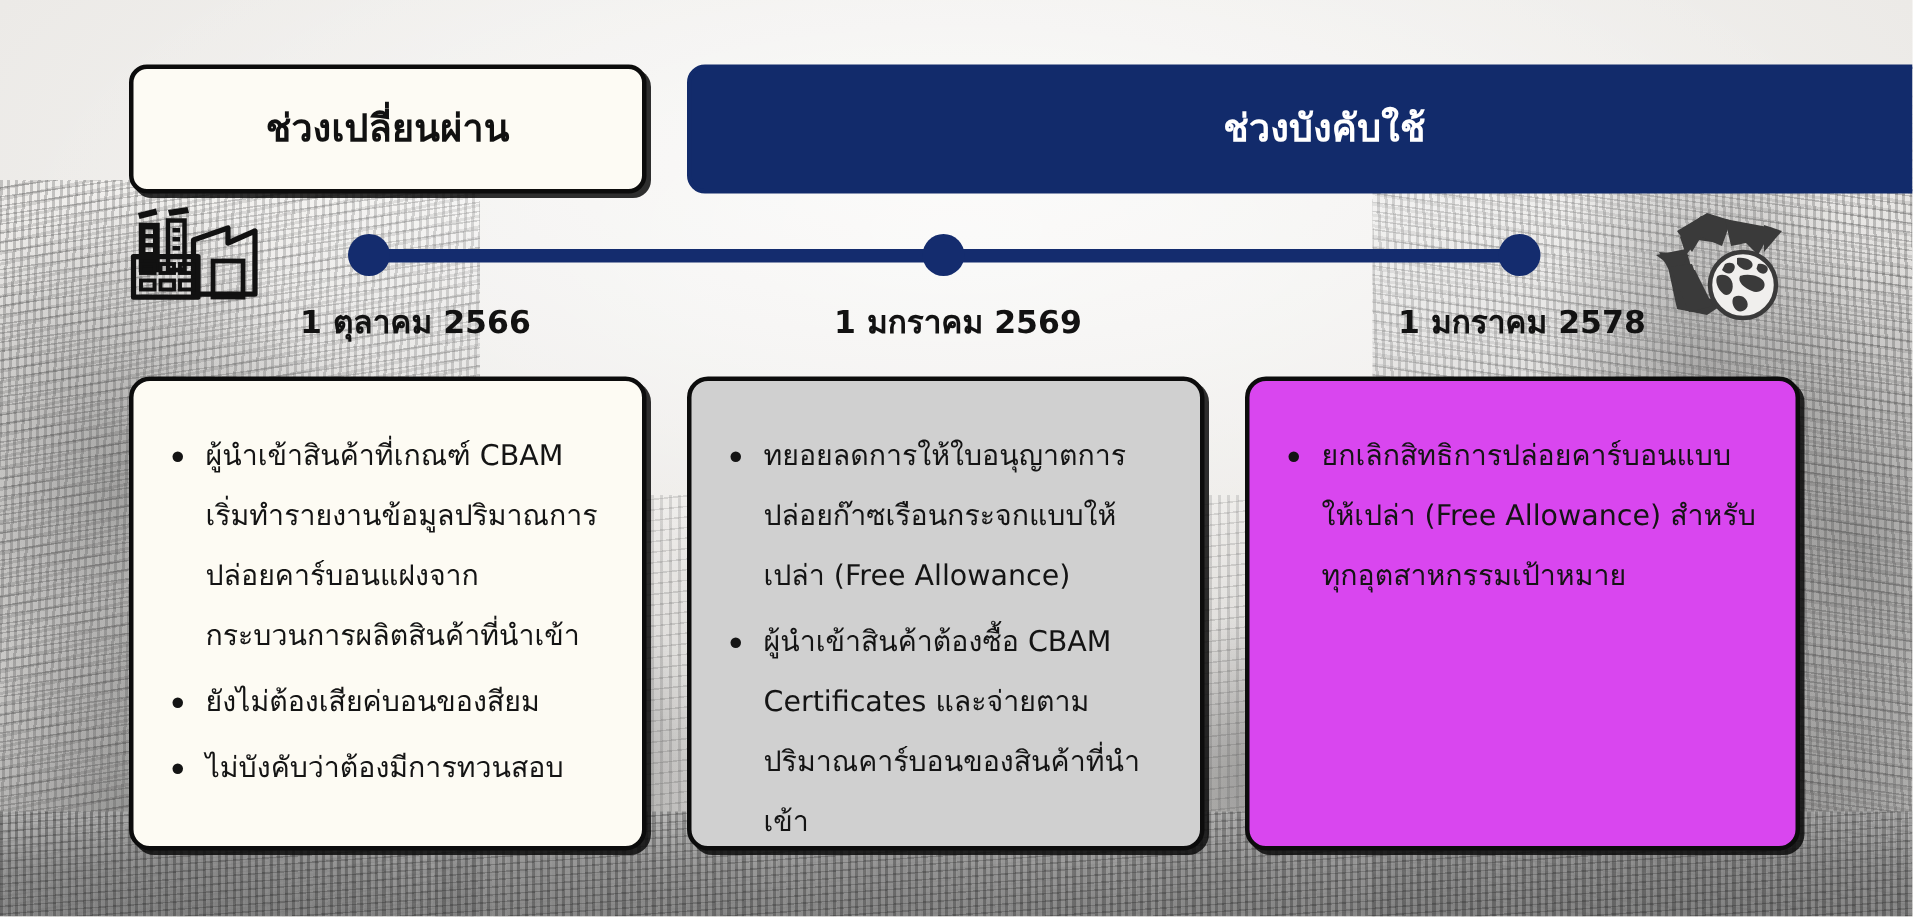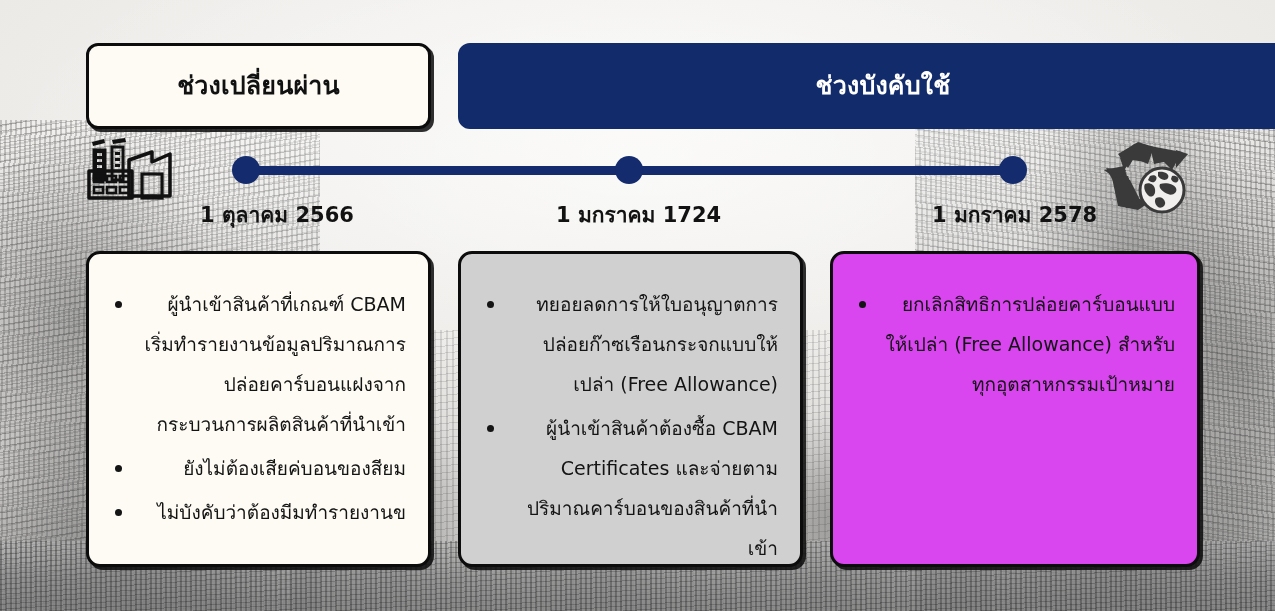--- a/index.html
+++ b/index.html
@@ -10,21 +10,20 @@
     overflow: hidden;
     font-family: "DejaVu Sans", "Liberation Sans", sans-serif;
   }
 
   #slide {
     position: relative;
     width: 1275px;
     height: 611px;
     background: #f0efed;
     overflow: hidden;
-    text-align: right;
   }
 
   
   .bg-layer { position: absolute; inset: 0; }
 
   .bg-sky {
     position: absolute;
     inset: 0;
     background:
       radial-gradient(ellipse 55% 42% at 50% 18%, #f7f6f4 0%, #f2f1ef 45%, #eceae7 100%);
@@ -285,28 +284,28 @@
       <path d="M74 40 C78 39 82 42 80 45 C78 48 74 46 73 43 Z"></path>
     </g>
   </svg>
 
   <div id="timeline-bar"></div>
   <div class="timeline-dot" id="dot-1"></div>
   <div class="timeline-dot" id="dot-2"></div>
   <div class="timeline-dot" id="dot-3"></div>
 
   <div class="timeline-label" id="label-1">1 ตุลาคม 2566</div>
-  <div class="timeline-label" id="label-2">1 มกราคม 1724</div>
+  <div class="timeline-label" id="label-2">1 มกราคม 2569</div>
   <div class="timeline-label" id="label-3">1 มกราคม 2578</div>
 
   <div class="card" id="card-1">
     <ul class="bullet-list">
       <li class="bullet-item">ผู้นำเข้าสินค้าที่เกณฑ์ CBAM เริ่มทำรายงานข้อมูลปริมาณการปล่อยคาร์บอนแฝงจากกระบวนการผลิตสินค้าที่นำเข้า</li>
       <li class="bullet-item">ยังไม่ต้องเสียค่บอนของสียม</li>
-      <li class="bullet-item">ไม่บังคับว่าต้องมีมทำรายงานข</li>
+      <li class="bullet-item">ไม่บังคับว่าต้องมีการทวนสอบ</li>
     </ul>
   </div>
 
   <div class="card" id="card-2">
     <ul class="bullet-list">
       <li class="bullet-item">ทยอยลดการให้ใบอนุญาตการปล่อยก๊าซเรือนกระจกแบบให้เปล่า (Free Allowance)</li>
       <li class="bullet-item">ผู้นำเข้าสินค้าต้องซื้อ CBAM Certificates และจ่ายตามปริมาณคาร์บอนของสินค้าที่นำเข้า</li>
     </ul>
   </div>
 

